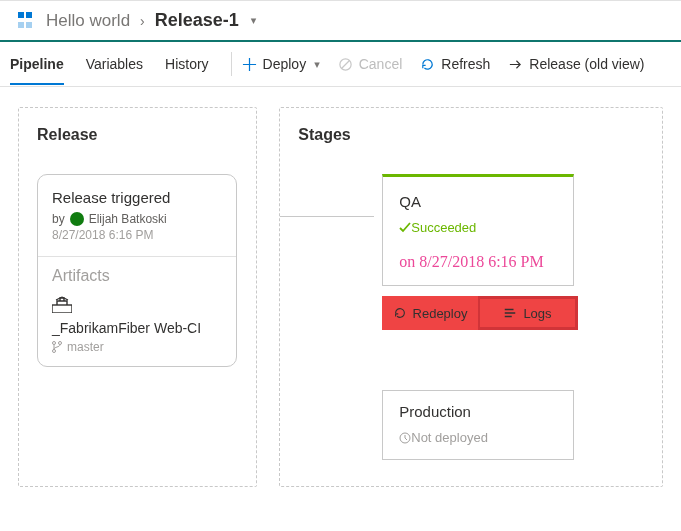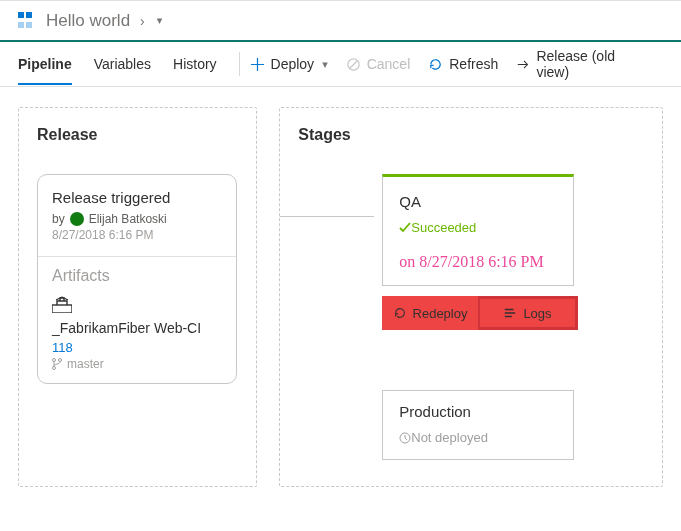--- a/index.html
+++ b/index.html
@@ -24,21 +24,21 @@
   .logo-icon span { width: 6px; height: 6px; background: #0078d4; }
   .logo-icon span.s3, .logo-icon span.s4 { opacity: .35; }
   .bc-item { color: #797775; font-size: 17px; }
   .bc-active { color: #323130; font-weight: 600; font-size: 18px; }
   .chevron { color: #797775; font-size: 14px; }
   .dd-chevron { color: #797775; font-size: 11px; margin-left: 2px; }
   .tabbar {
     height: 45px;
     display: flex;
     align-items: center;
-    padding: 0 18px;
+    padding: 0 10px;
     border-bottom: 1px solid #e1e1e1;
     position: relative;
   }
   .tab { margin-right: 22px; color: #323130; font-size: 14px; cursor: pointer; }
   .tab.active { font-weight: 600; position: relative; }
   .tab.active::after {
     content: ""; position: absolute; left: 0; right: 0; bottom: -13px; height: 2px; background: #0078d4;
   }
   .sep { width: 1px; height: 24px; background: #d8d8d8; margin: 0 10px 0 0; }
   .action { display: inline-flex; align-items: center; gap: 6px; color: #323130; margin-right: 18px; cursor: pointer; }
@@ -91,20 +91,21 @@
 
 <div class="topbar">
   <span class="logo-icon">
     <span></span>
       <span></span>
       <span class="s3"></span>
       <span class="s4"></span>
   </span>
   <span class="bc-item">Hello world</span>
   <span class="chevron">›</span>
+  <span class="bc-active">Release-1</span>
   <span class="dd-chevron">▾</span>
 </div>
 
 <div class="tabbar">
   <span class="tab active">Pipeline</span>
   <span class="tab">Variables</span>
   <span class="tab">History</span>
   <span class="sep"></span>
   <span class="action">
     <svg viewBox="0 0 16 16">
@@ -149,21 +150,20 @@
       </div>
       <div class="timestamp">8/27/2018 6:16 PM</div>
       <hr>
       <div class="arthdr">Artifacts</div>
       <svg width="20" height="18" viewBox="0 0 20 18">
         <rect x="0" y="10" width="20" height="8" fill="none" stroke="#323130" stroke-width="1.4"></rect>
         <path d="M5 10v-4h10v4 M8 6v-3h4v3" fill="none" stroke="#323130" stroke-width="1.4"></path>
         <path d="M10 2l-6 3M10 2l6 3" fill="none" stroke="#323130" stroke-width="1.2"></path>
       </svg>
       <div class="artname">_FabrikamFiber Web-CI</div>
-      <div class="build-link">118</div>
       <div class="branch-row">
         <svg width="10" height="12" viewBox="0 0 10 12">
             <circle cx="2" cy="2" r="1.5" fill="none" stroke="#a19f9d"></circle>
             <circle cx="8" cy="2" r="1.5" fill="none" stroke="#a19f9d"></circle>
             <circle cx="2" cy="10" r="1.5" fill="none" stroke="#a19f9d"></circle>
             <path d="M2 3.5v5M8 3.5c0 3-6 2-6 5" fill="none" stroke="#a19f9d"></path>
           </svg>
         <span>master</span>
       </div>
     </div>

